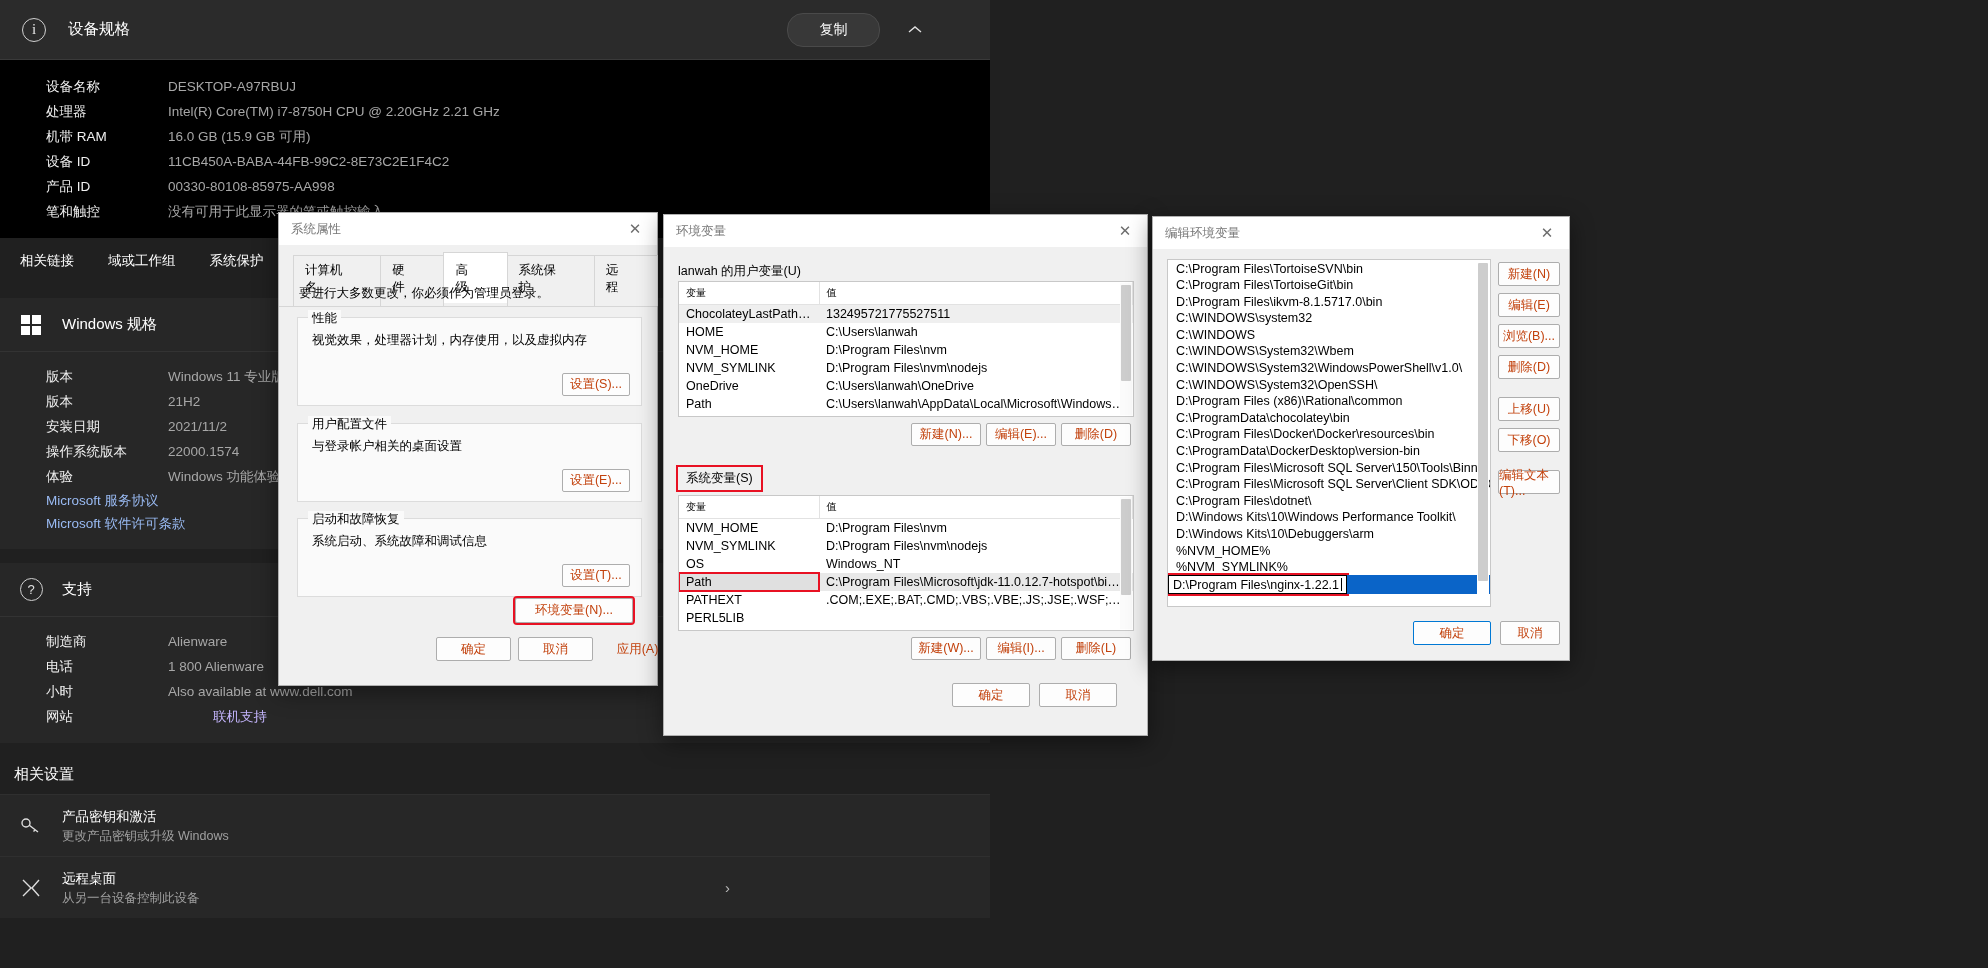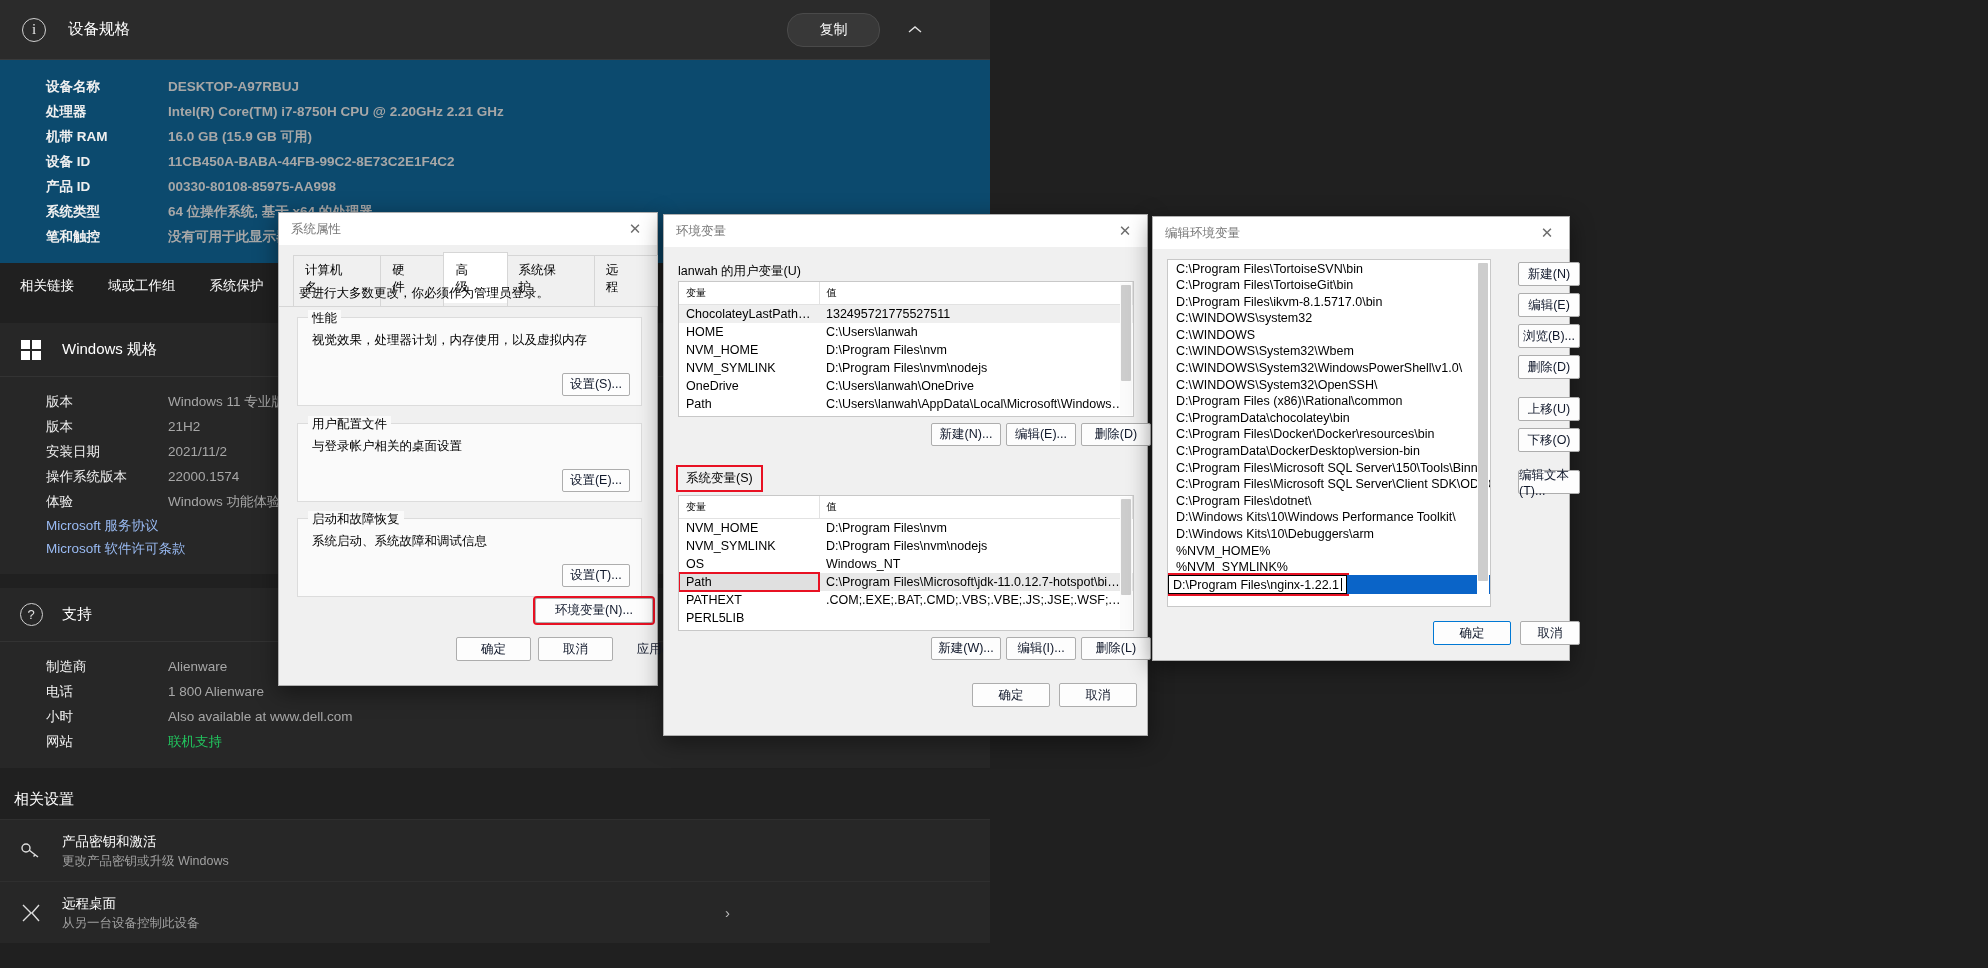--- a/index.html
+++ b/index.html
@@ -31,21 +31,21 @@
   .copy-btn {
     position: absolute; right: 110px; top: 13px; width: 93px; height: 34px;
     background: #383838; border: 1px solid #4a4a4a; border-radius: 16px;
     color: #fff; font-size: 14px; display:flex; align-items:center; justify-content:center;
   }
   .chev-btn {
     position: absolute; right: 52px; top: 13px; width: 46px; height: 34px;
     background: transparent; border: none; color: #e0e0e0; font-size: 16px;
     display:flex; align-items:center; justify-content:center;
   }
-  .spec-body { background: #0c4a6e; padding: 14px 0 14px 0; font-weight: bold; }
+  .spec-body { background: #000000; padding: 14px 0 14px 0; }
   .spec-row { display: flex; height: 25px; align-items: center; padding-left: 46px; font-size: 13.5px; }
   .spec-label { width: 122px; color: #f0f0f0; }
   .spec-value { color: #a7a7a7; }
 
   .links-bar {
     height: 46px; background: #202020; display: flex; align-items: center;
     padding-left: 14px; gap: 22px; font-size: 13.5px; color: #ffffff;
   }
   .links-bar .lnk { padding: 4px 6px; }
   .lnk-highlight { border: 2px solid #e81123; padding: 4px 8px; }
@@ -58,21 +58,21 @@
   .card-head .ic { width: 34px; margin-right: 14px; display:flex; justify-content:center; }
   .card-head .tt { font-size: 15px; color: #fff; }
   .win-logo { display: grid; grid-template-columns: 9px 9px; grid-template-rows: 9px 9px; gap: 2px; }
   .win-logo i { background: #ffffff; display:block; }
   .q-ico {
     width: 23px; height: 23px; border: 1.5px solid #d0d0d0; border-radius: 50%;
     display:flex; align-items:center; justify-content:center; font-size: 13px; color:#e0e0e0;
   }
   .card-body { padding: 12px 0 14px 0; }
   .ms-link { color: #99baf2; font-size: 13.5px; padding-left: 46px; height: 23px; display:flex; align-items:center;}
-  .val-link { color: #22c55e; }
+  .val-link { color: #c4b5fd; margin-left: 45px; }
 
   .sec-title { font-size: 15px; color: #ffffff; padding: 22px 0 10px 14px; }
   .rel-row { display:flex; align-items:center; height: 62px; background:#272727; border-top:1px solid #2f2f2f; padding-left:14px; position: relative;}
   .rel-ico { width: 34px; margin-right: 14px; display:flex; justify-content:center; color:#e0e0e0; font-size:19px;}
   .rel-t1 { font-size: 13.5px; color:#ffffff; }
   .rel-t2 { font-size: 12.5px; color:#a0a0a0; margin-top:2px; }
   .rel-chev { position:absolute; right: 260px; color:#b9b9b9; font-size: 15px; }
 
   
   .dlg { position: absolute; background: #f0f0f0; border: 1px solid #b0b0b0;
@@ -81,21 +81,21 @@
                padding-left: 12px; font-size: 12.5px; color: #767676; position: relative;}
   .dlg-close { position:absolute; right:0; top:0; width: 44px; height: 32px;
                display:flex; align-items:center; justify-content:center; color:#6d6d6d; font-size: 15px;}
   .tabs { display:flex; padding: 10px 0 0 14px; border-bottom: 1px solid #d6d6d6; }
   .tab { padding: 6px 27px 7px 11px; border:1px solid #d6d6d6; border-bottom:none;
          background:#f0f0f0; margin-right:-1px; font-size:12.5px; color:#000;}
   .tab.active { background:#ffffff; position:relative; top:-3px; padding-top:9px; }
   .group { position:absolute; border:1px solid #dcdcdc; background:#fafafa; }
   .group > .gl { position:absolute; top:-8px; left: 10px; background:#fafafa; padding:0 4px; font-size:12.5px;}
   .btn { background: #fdfdfd; border: 1px solid #adadad; border-radius: 2px;
-         font-size: 12.5px; color: #0f172a; display:flex; align-items:center; justify-content:center;margin-left:20px; }
+         font-size: 12.5px; color: #c2410c; display:flex; align-items:center; justify-content:center; }
   .btn.def { border: 1px solid #0078d4; }
   .redbox { outline: 2px solid #e81123; outline-offset: 0px; }
 
   table.lv { border-collapse: collapse; width: 100%; table-layout: fixed; }
   table.lv th { background:#ffffff; border-right:1px solid #e2e2e2; border-bottom:1px solid #e2e2e2;
                 text-align:left; font-weight:normal; font-size:10px; padding:4px 7px; }
   table.lv td { padding:2px 7px; font-size:12.5px; white-space:nowrap; overflow:hidden;
                 text-overflow: ellipsis; height: 16.6px;}
   tr.sel td { background:#efefef; }
   tr.selpath td { background:#e9e9e9; }
@@ -143,24 +143,20 @@
           <span class="spec-label">机带 RAM</span>
           <span class="spec-value">16.0 GB (15.9 GB 可用)</span>
         </div>
         <div class="spec-row">
           <span class="spec-label">设备 ID</span>
           <span class="spec-value">11CB450A-BABA-44FB-99C2-8E73C2E1F4C2</span>
         </div>
         <div class="spec-row">
           <span class="spec-label">产品 ID</span>
           <span class="spec-value">00330-80108-85975-AA998</span>
-        </div>
-        <div class="spec-row">
-          <span class="spec-label">系统类型</span>
-          <span class="spec-value">64 位操作系统, 基于 x64 的处理器</span>
         </div>
         <div class="spec-row">
           <span class="spec-label">笔和触控</span>
           <span class="spec-value">没有可用于此显示器的笔或触控输入</span>
         </div>
       </div>
 
     <div class="links-bar" id="links-bar">
         <span class="lnk">相关链接</span>
         <span class="lnk">域或工作组</span>

